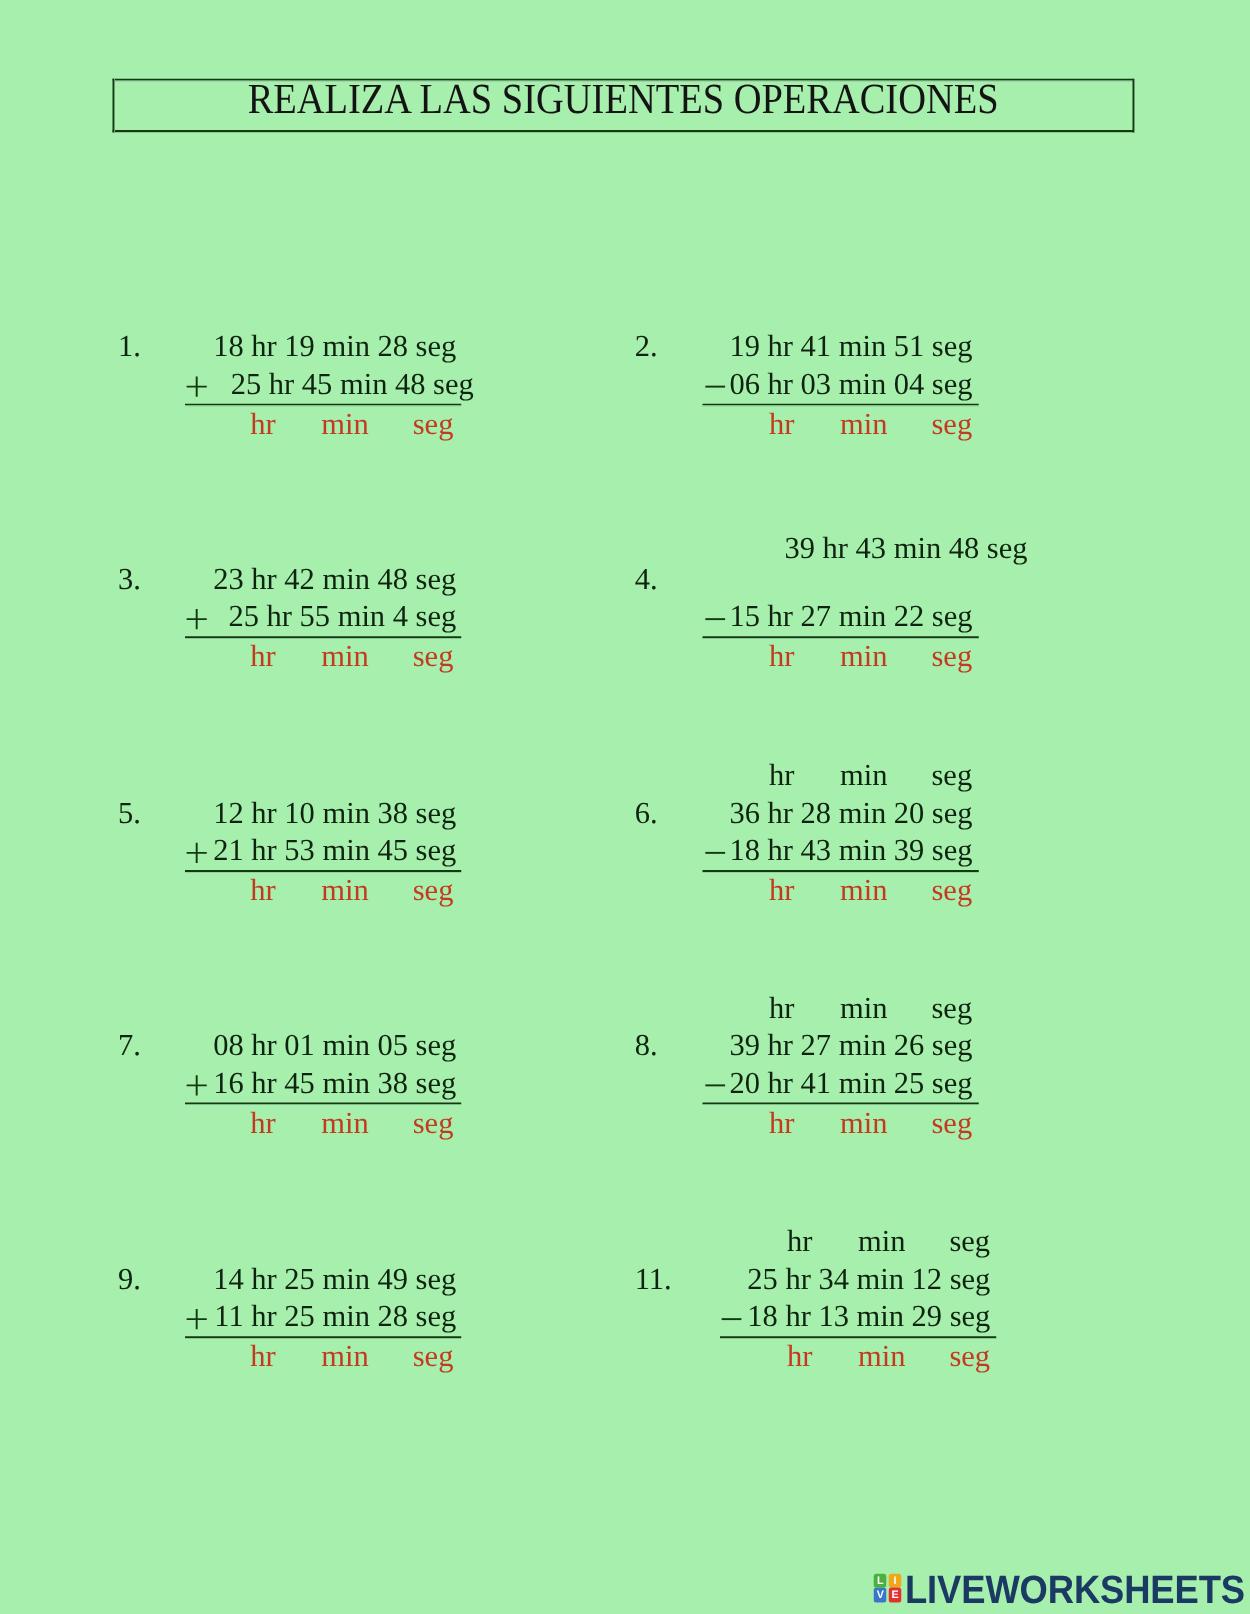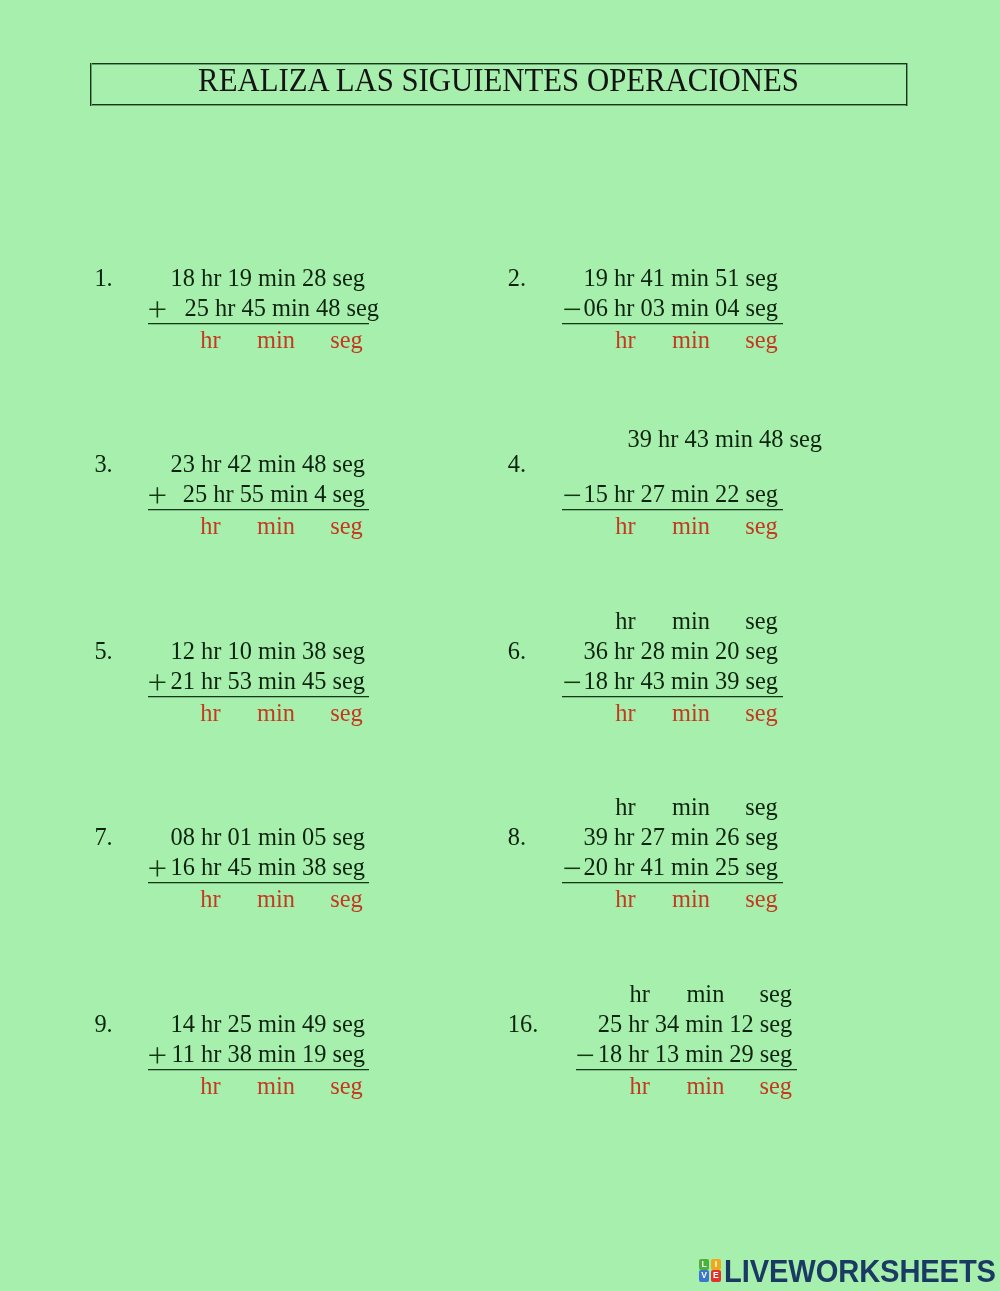--- a/index.html
+++ b/index.html
@@ -185,26 +185,26 @@
         <div class="ans" style="left: 0px; top: 887px;"><span style="position: absolute; left: 615.3px;">hr</span><span style="position: absolute; left: 672.1px;">min</span><span style="position: absolute; left: 745.2px;">seg</span></div>
       </div>
       <div class="prob" style="left: 0px; top: 0px;">
         <div class="idx" style="left: 94.4px; top: 1012px;">9.</div>
         <div class="op" style="left: 148.9px; top: 1047.2px;">
           <svg width="17" height="17" viewBox="0 0 17 17">
             <path d="M0.3 8.3 H16.4 M8.35 0.25 V16.4"></path>
           </svg>
         </div>
         <div class="row" style="left: 0px; top: 1012px; width: 365px;">14 hr 25 min 49 seg</div>
-        <div class="row" style="left: 0px; top: 1042px; width: 365px;">11 hr 38 min 19 seg</div>
+        <div class="row" style="left: 0px; top: 1042px; width: 365px;">11 hr 25 min 28 seg</div>
         <div class="rule" style="left: 147.5px; top: 1068.5px; width: 221px;"></div>
         <div class="ans" style="left: 0px; top: 1074px;"><span style="position: absolute; left: 200.3px;">hr</span><span style="position: absolute; left: 257.1px;">min</span><span style="position: absolute; left: 330.2px;">seg</span></div>
       </div>
       <div class="prob" style="left: 0px; top: 0px;">
-        <div class="idx" style="left: 507.8px; top: 1012px;">16.</div>
+        <div class="idx" style="left: 507.8px; top: 1012px;">11.</div>
         <div class="hdr" style="left: 0px; top: 982px;"><span style="position: absolute; left: 629.6px;">hr</span><span style="position: absolute; left: 686.4px;">min</span><span style="position: absolute; left: 759.5px;">seg</span></div>
         <div class="op" style="left: 576.5px; top: 1047.2px;">
           <svg width="17" height="17" viewBox="0 0 17 17">
             <path d="M0.3 8.3 H16.1"></path>
           </svg>
         </div>
         <div class="row" style="left: 0px; top: 1012px; width: 792.3px;">25 hr 34 min 12 seg</div>
         <div class="row" style="left: 0px; top: 1042px; width: 792.3px;">18 hr 13 min 29 seg</div>
         <div class="rule" style="left: 576.1px; top: 1068.5px; width: 221.2px;"></div>
         <div class="ans" style="left: 0px; top: 1074px;"><span style="position: absolute; left: 629.6px;">hr</span><span style="position: absolute; left: 686.4px;">min</span><span style="position: absolute; left: 759.5px;">seg</span></div>

